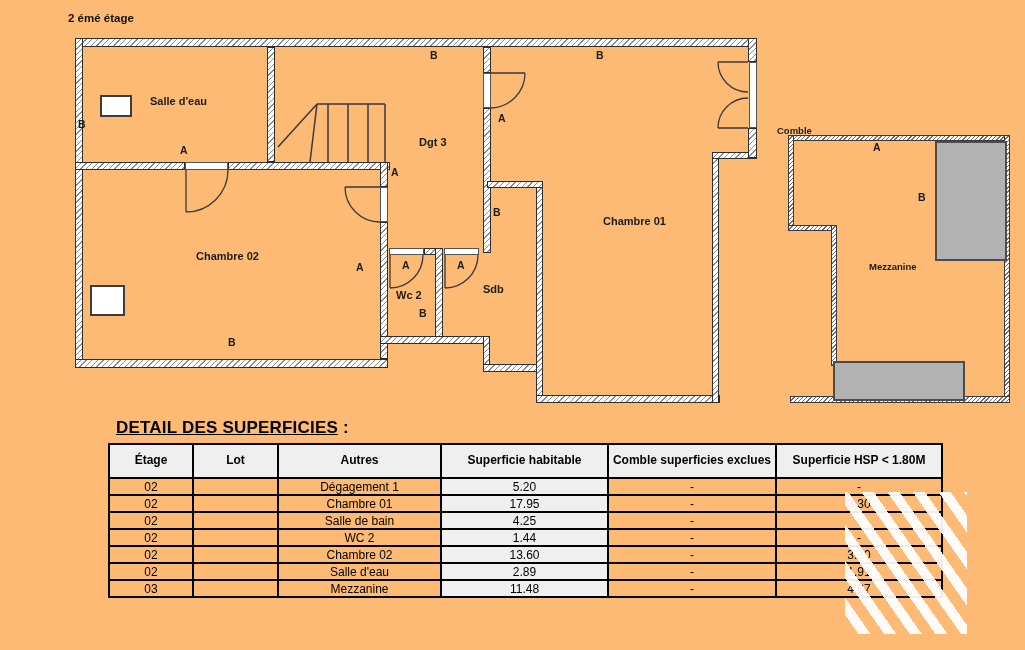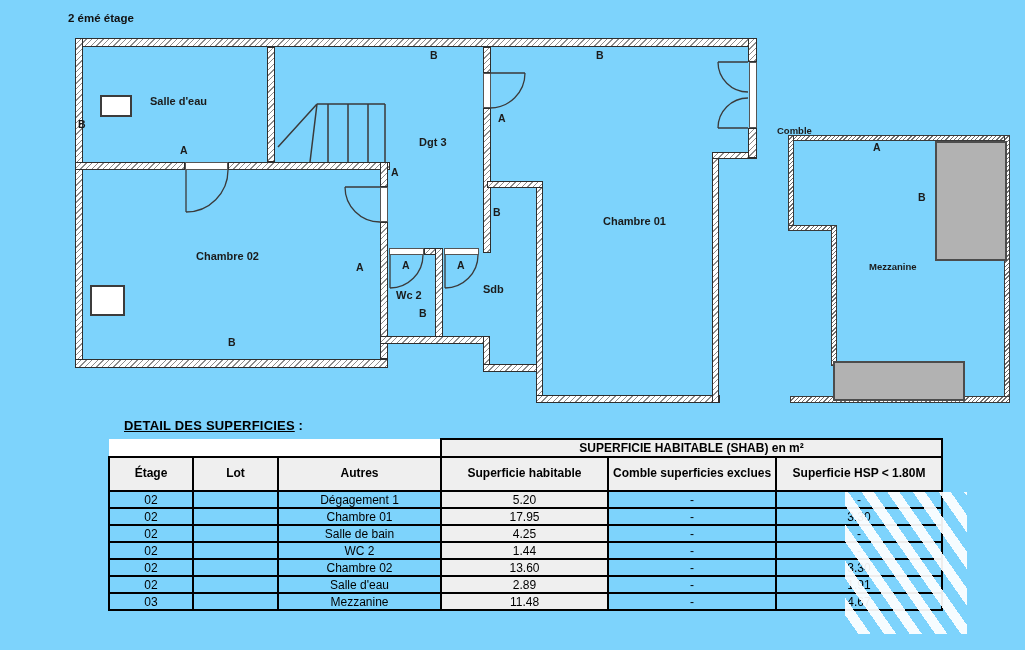--- a/index.html
+++ b/index.html
@@ -1,16 +1,16 @@
 <!DOCTYPE html>
 <html><head>
 <meta charset="utf-8">
 <style>
   html,body { margin:0; padding:0; background:#fff; font-family:"Liberation Sans",sans-serif; }
-  #screen { position:relative; width:1025px; height:650px; background:#7dd3fc; overflow:hidden; }
+  #screen { position:relative; width:1025px; height:650px; background:#fdba74; overflow:hidden; }
 
   
   .w { position:absolute; box-sizing:border-box; border:1px solid #2e2e2e;
        background:repeating-linear-gradient(135deg,#ffffff 0px,#ffffff 3px,#8c8c8c 3px,#8c8c8c 4px); }
   
   .w2 { position:absolute; box-sizing:border-box; border:1px solid #3a3a3a;
         background:repeating-linear-gradient(135deg,#ffffff 0px,#ffffff 2px,#6f6f6f 2px,#6f6f6f 3px); }
   .grayzone { position:absolute; box-sizing:border-box; background:#b2b2b2; border:2px solid #4c4c4c; }
   .winrect  { position:absolute; box-sizing:border-box; background:#ffffff; border:2px solid #3c3c3c; }
   .lintel   { position:absolute; box-sizing:border-box; background:#ffffff; border:1px solid #555; }
@@ -18,21 +18,21 @@
   .plan-label { position:absolute; color:#1b1b1b; white-space:nowrap; }
   .plan-label.room   { font-weight:bold; font-size:11px; }
   .plan-label.letter { font-weight:600;  font-size:10.5px; }
   .plan-label.small  { font-weight:bold; font-size:9.5px; }
   #floor-title { position:absolute; left:68px; top:12px; font-size:11.5px; font-weight:bold; color:#111; }
 
   .plan-lines { position:absolute; left:0; top:0; pointer-events:none; }
 
   
   #detail-block { position:absolute; left:108px; top:418px; }
-  #detail-title { font-size:13px; font-weight:bold; color:#000; margin:0 0 5px 16px; letter-spacing:.2px; }
+  #detail-title { font-size:17px; font-weight:bold; color:#000; margin:0 0 5px 8px; letter-spacing:.2px; }
   #detail-title .u { text-decoration:underline; }
   table.superficies { border-collapse:collapse; table-layout:fixed; width:833px; font-size:12px; color:#000; }
   table.superficies td, table.superficies th { border:2px solid #000; text-align:center; padding:0 2px; overflow:hidden; }
   table.superficies th { background:#efefef; font-weight:bold; height:32px; line-height:1.1; }
   table.superficies td { height:15px; }
   td.shab-span { background:#efefef; font-weight:bold; height:16px !important; }
   td.noborder { border:none !important; background:#fff; }
   td.shade { background:#efefef; }
 
   
@@ -144,24 +144,20 @@
     <table class="superficies">
       <colgroup>
         <col style="width:84px">
           <col style="width:85px">
           <col style="width:163px">
         <col style="width:167px">
           <col style="width:168px">
           <col style="width:166px">
       </colgroup>
       <tbody id="table-body">
-        <tr>
-          <td class="noborder" colspan="3"></td>
-          <td class="shab-span" colspan="3">SUPERFICIE HABITABLE (SHAB) en m²</td>
-        </tr>
         <tr id="col-header-row">
             <th>Étage</th>
             <th>Lot</th>
             <th>Autres</th>
             <th>Superficie habitable</th>
             <th>Comble superficies exclues</th>
             <th>Superficie HSP &lt; 1.80M</th>
           </tr>
       <tr>
             <td>02</td>

